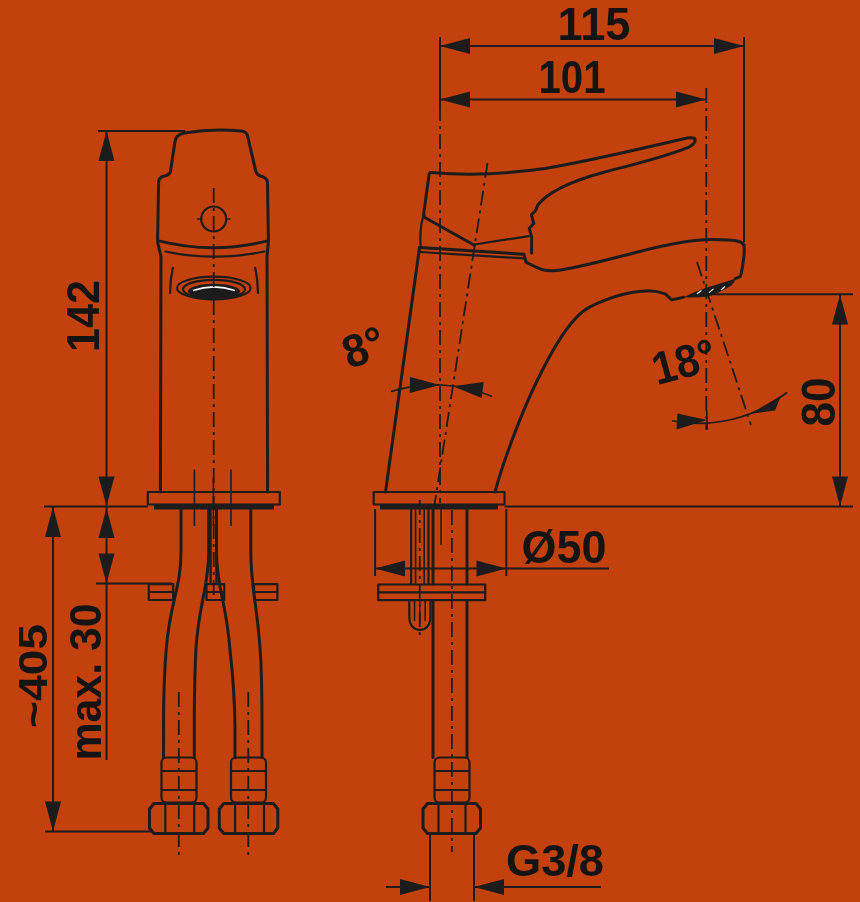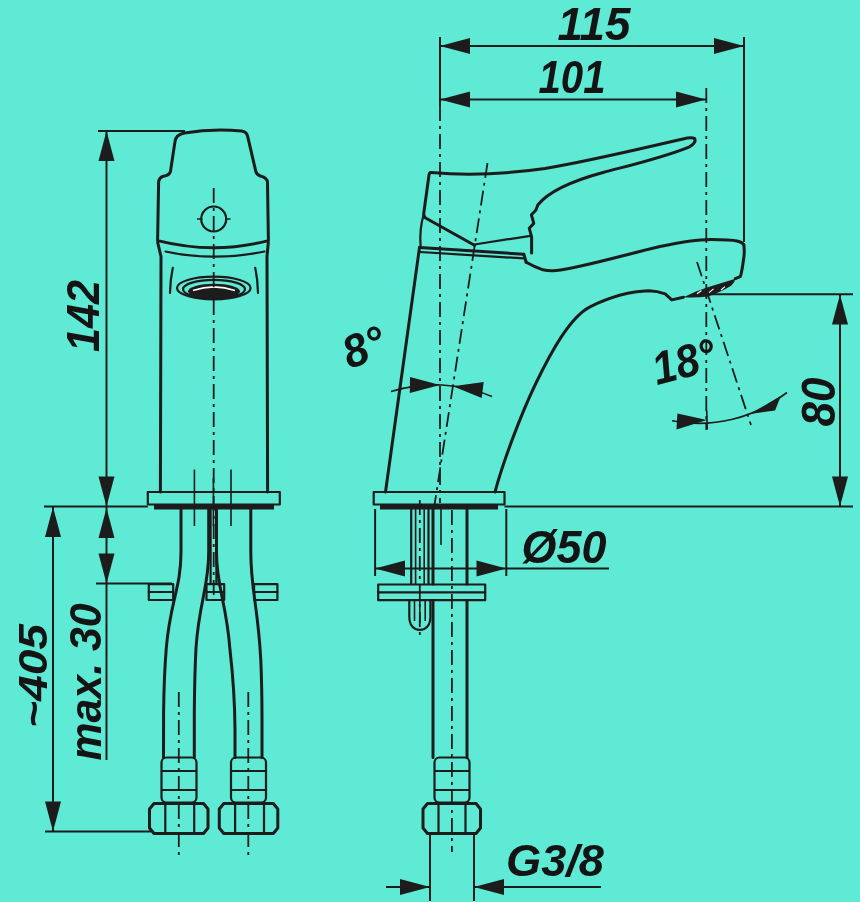--- a/index.html
+++ b/index.html
@@ -1,16 +1,16 @@
 <!DOCTYPE html>
 <html><head>
 <meta charset="utf-8">
 <style>
   html,body{margin:0;padding:0;background:#ffffff;}
-  #page{width:860px;height:902px;background:#5eead4;position:relative;overflow:hidden;font-style:italic;}
+  #page{width:860px;height:902px;background:#c2410c;position:relative;overflow:hidden;}
   svg{display:block;}
   .ol  {stroke:#1c1c1c;stroke-width:3;fill:none;stroke-linecap:round;stroke-linejoin:round;}
   .olt {stroke:#1c1c1c;stroke-width:2.2;fill:none;stroke-linecap:round;stroke-linejoin:round;}
   .thk {stroke:#1c1c1c;stroke-width:5;fill:none;stroke-linecap:butt;}
   .dim {stroke:#1c1c1c;stroke-width:2;fill:none;stroke-linecap:butt;}
   .thin{stroke:#1c1c1c;stroke-width:1.6;fill:none;}
   .cl  {stroke:#1c1c1c;stroke-width:1.8;fill:none;stroke-dasharray:15 5 3 5;stroke-linecap:butt;}
   .arr {fill:#1c1c1c;stroke:none;}
   .ink {fill:#1c1c1c;stroke:none;}
   .wht {stroke:#fdfdfd;stroke-width:1.6;fill:none;}

